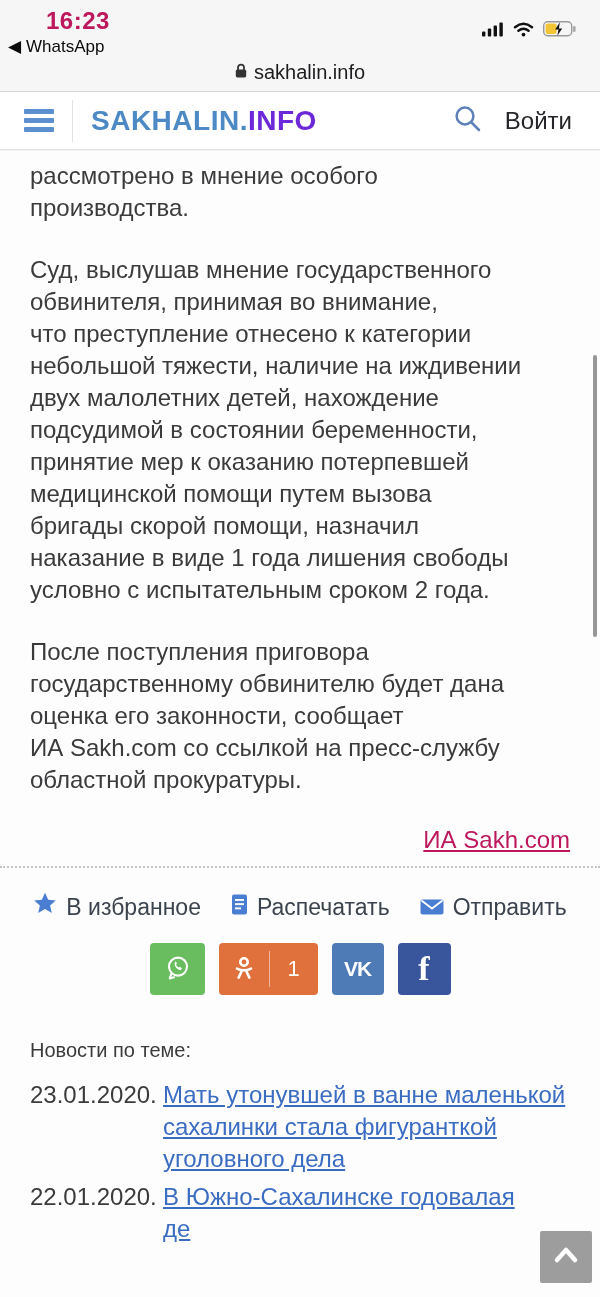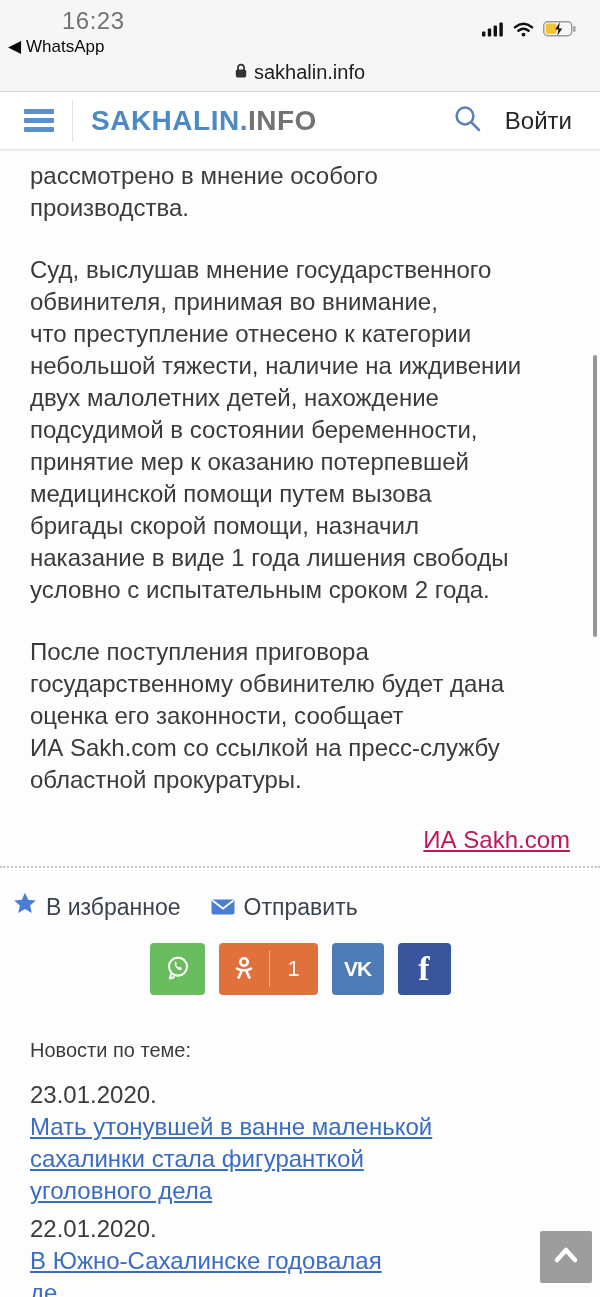--- a/index.html
+++ b/index.html
@@ -5,70 +5,70 @@
   html,body{margin:0;padding:0;}
   body{
     width:600px;height:1297px;overflow:hidden;position:relative;
     background:#fdfdfd;
     font-family:"Liberation Sans","DejaVu Sans",sans-serif;
     -webkit-font-smoothing:antialiased;
   }
   
   .topbars{background:#f6f6f7;border-bottom:1px solid #d8d8da;}
   .statusbar{position:relative;height:56px;}
-  .time{position:absolute;left:62px;top:7px;font-size:24px;font-weight:normal;color:#737373;letter-spacing:.5px;}
+  .time{position:absolute;left:46px;top:7px;font-size:24px;font-weight:bold;color:#be185d;letter-spacing:.5px;}
   .backapp{position:absolute;left:8px;top:36px;font-size:17px;color:#0b0b0c;display:flex;gap:5px;align-items:center;}
   .statusicons{position:absolute;right:24px;top:21px;display:flex;align-items:center;gap:9px;}
   .urlrow{height:33px;display:flex;align-items:center;justify-content:center;gap:7px;padding-bottom:2px;}
   .domain{font-size:20px;color:#1d1d1f;}
   
   .siteheader{
     height:57px;background:#ffffff;border-bottom:1px solid #e3e3e3;
     display:flex;align-items:center;box-shadow:0 1px 0 rgba(0,0,0,.04);
   }
   .burger{margin-left:16px;display:flex;flex-direction:column;gap:4px;padding:6px 8px;}
   .burger span{display:block;width:30px;height:5px;border-radius:1px;background:#5b8fd0;}
   .hdivider{width:1px;height:42px;background:#e2e2e2;margin-left:10px;}
   .logo{margin-left:18px;font-size:28px;font-weight:800;letter-spacing:.5px;white-space:nowrap;}
   .logo .lb{color:#4d8ac5;}
-  .logo .lo{color:#737373;}
+  .logo .lo{color:#6d28d9;}
   .hspacer{flex:1;}
   .searchbtn{margin-right:22px;display:flex;align-items:center;}
   .login{margin-right:28px;font-size:24px;color:#26262a;}
   
   .article{padding:10px 30px 0 30px;}
   .article p{
     margin:0 0 30px 0;font-size:24px;line-height:32px;color:#3b3b3d;
     white-space:pre-line;
   }
   .sourcelink{
     display:block;text-align:right;margin:4px 0 0 0;
     font-size:24px;color:#be185d;text-decoration:underline;
   }
   .dotline{margin-top:12px;border-top:2px dotted #c2c2c7;width:600px;}
   
-  .actions{margin-top:24px;display:flex;gap:5px;align-items:flex-end;padding-left:13px;}
+  .actions{margin-top:24px;display:flex;flex-direction:column;gap:5px;align-items:center;}
   .actrow{display:flex;gap:30px;justify-content:center;align-items:center;}
   .action{display:inline-flex;align-items:center;gap:9px;font-size:23px;color:#3b434e;line-height:28px;}
   .erricon{width:23px;height:23px;border-radius:50%;background:#4a7ed2;color:#fff;
     display:flex;align-items:center;justify-content:center;font-size:16px;font-weight:bold;}
   .erricon::after{content:"!";}
   
   .share{margin-top:22px;display:flex;justify-content:center;align-items:center;gap:14px;}
   .sbtn{height:52px;border-radius:4px;display:flex;align-items:center;justify-content:center;}
   .sb-wa{width:55px;background:#69bd5f;}
   .sb-ok{width:99px;background:#e0703c;gap:0;}
   .ok-left{width:50px;display:flex;align-items:center;justify-content:center;}
   .ok-count{width:48px;text-align:center;color:#fff;font-size:22px;border-left:1px solid rgba(255,255,255,.5);line-height:36px;}
   .sb-vk{width:52px;background:#4e7bb5;color:#fff;font-size:21px;font-weight:800;letter-spacing:-1px;text-align:right;}
   .sb-fb{width:53px;background:#39559b;color:#fff;font-size:34px;font-weight:bold;font-family:"Liberation Serif","DejaVu Serif",serif;}
   
   .related{padding:0 30px;margin-top:40px;}
   .reltitle{font-size:20px;line-height:30px;color:#3b3b3d;margin-bottom:14px;}
-  .relitem{display:flex;margin-bottom:6px;flex-direction:column;}
+  .relitem{display:flex;margin-bottom:6px;}
   .reldate{width:133px;flex-shrink:0;font-size:24px;line-height:32px;color:#3b3b3d;}
   .rellink{font-size:24px;line-height:32px;color:#3a6cc2;text-decoration:underline;white-space:pre-line;}
   
   .scrolltop{
     position:absolute;right:8px;bottom:14px;width:52px;height:52px;border-radius:2px;
     background:#9d9d9d;display:flex;align-items:center;justify-content:center;
   }
   .scrollbar{
     position:absolute;right:3px;top:355px;width:4px;height:282px;border-radius:2px;
     background:#7d7d7d;opacity:.8;
@@ -172,20 +172,31 @@
     <span class="action">
       <span>
         <svg width="24" height="23" viewBox="0 0 24 23">
           <path d="M12 .8 l3.2 7 7.6.7 -5.7 5 1.7 7.5 L12 17.1 5.2 21 6.9 13.5 1.2 8.5 8.8 7.8 z" fill="#4a7ed2"></path>
         </svg>
       </span>
       <span>В избранное</span>
     </span>
     <span class="action">
       <span>
+        <svg width="17" height="21" viewBox="0 0 17 21">
+          <rect x="1" y="0.5" width="15" height="20" rx="2" fill="#4a7ed2"></rect>
+          <rect x="4" y="5" width="9" height="1.9" fill="#fff"></rect>
+          <rect x="4" y="9.2" width="9" height="1.9" fill="#fff"></rect>
+          <rect x="4" y="13.4" width="6" height="1.9" fill="#fff"></rect>
+        </svg>
+      </span>
+      <span>Распечатать</span>
+    </span>
+    <span class="action">
+      <span>
         <svg width="24" height="16" viewBox="0 0 24 16">
           <rect x="0.5" y="0.5" width="23" height="15" rx="2" fill="#4a7ed2"></rect>
           <path d="M1.5 1.5 L12 9.5 L22.5 1.5" stroke="#fff" stroke-width="1.8" fill="none"></path>
         </svg>
       </span>
       <span>Отправить</span>
     </span>
   </div>
 </div>
 

